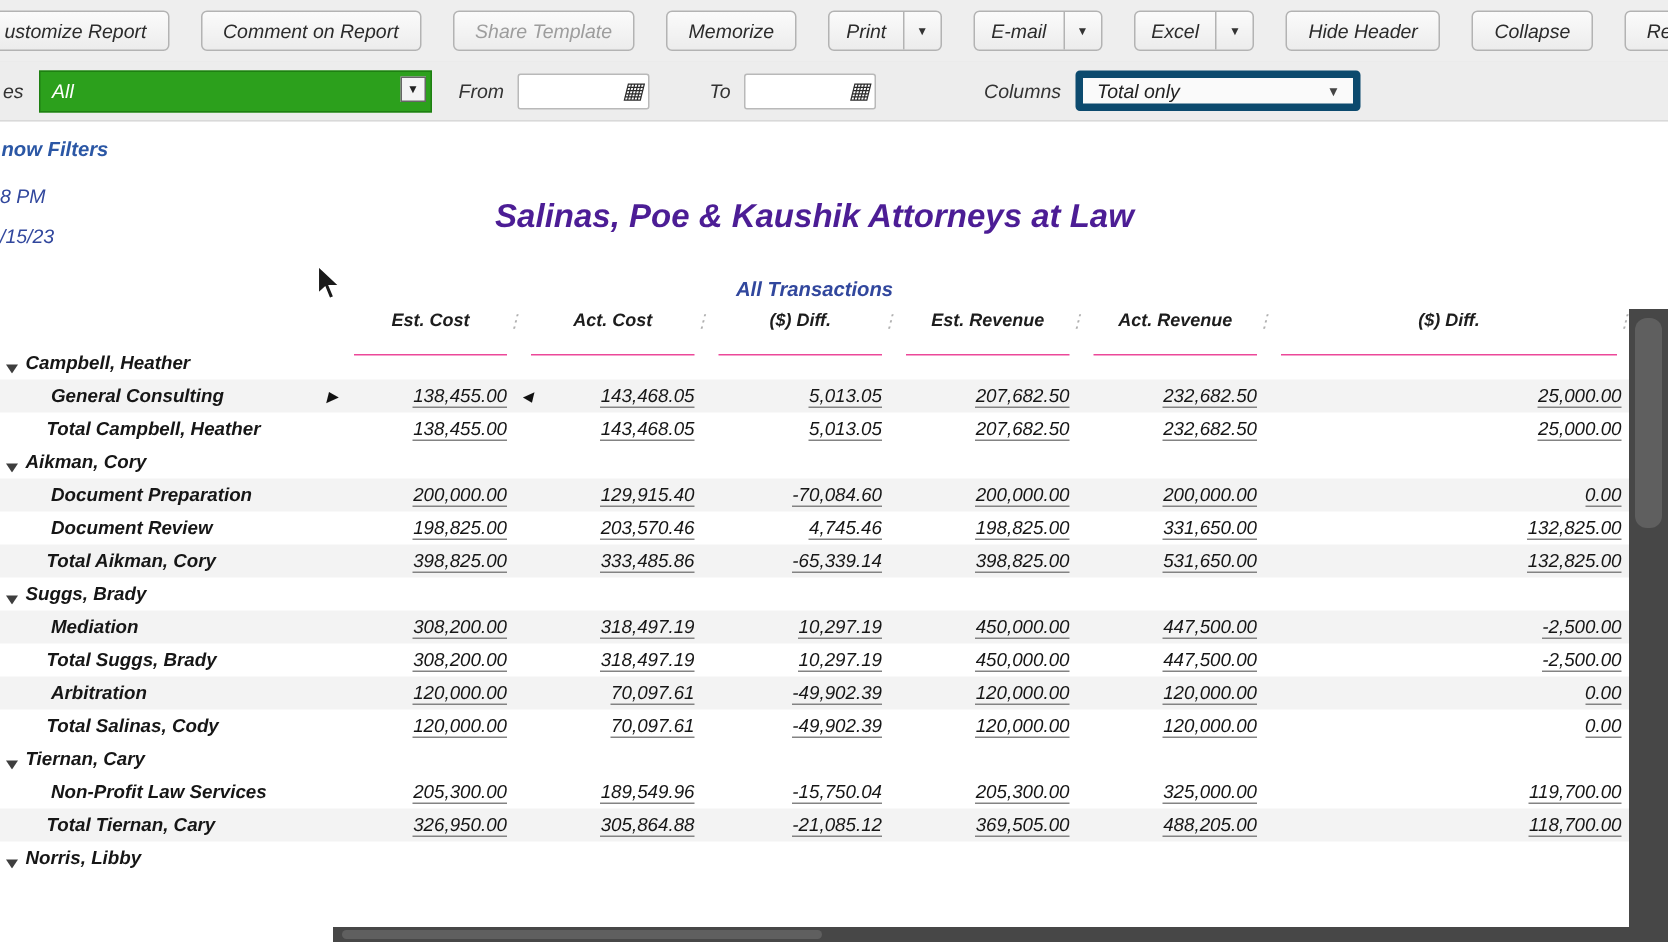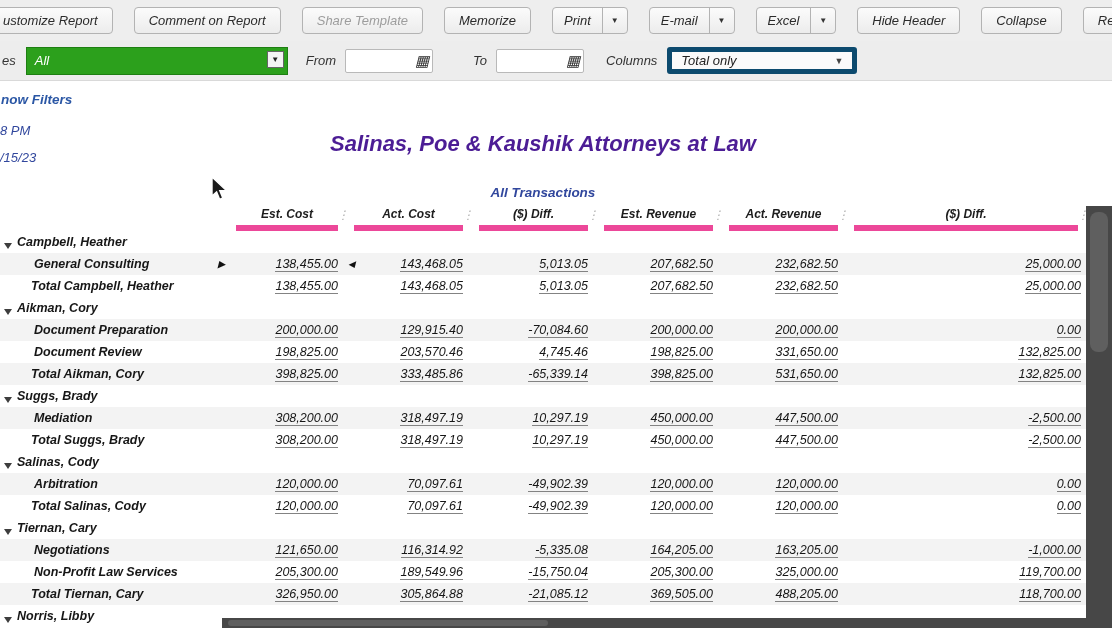--- a/index.html
+++ b/index.html
@@ -54,21 +54,21 @@
   .from-label{margin-left:18px;}
   .date-input{
     margin-left:9px;width:88px;height:24px;box-sizing:border-box;
     background:#fff;border:1px solid #b9b9b9;border-radius:2px;
     position:relative;
   }
   .date-input .cal{
     position:absolute;right:3px;top:3px;font-size:15px;line-height:15px;color:#2b2b2b;
   }
   .to-label{margin-left:40px;}
-  .columns-label{margin-left:22px;}
+  .columns-label{margin-left:72px;}
   .select-plain{
     margin-left:10px;width:190px;height:27px;box-sizing:border-box;
     background:#fafafa;border:5px solid #0c4a6e;border-radius:3px;
     display:flex;align-items:center;justify-content:space-between;
     padding:0 9px;font-size:13px;color:#222;
   }
   .select-plain .arr{font-size:9px;color:#444;}
 
   
   .filters-link{
@@ -87,21 +87,21 @@
   
   .table{position:absolute;left:0;top:206px;width:1086px;}
   .grid-cols{
     display:grid;
     grid-template-columns:228px 118px 125px 125px 125px 125px 240px;
   }
   .thead{height:25px;align-items:end;}
   .hcell{position:relative;}
   .hcell .ht{
     margin:0 8px;text-align:center;font-size:12px;font-weight:bold;color:#1d1d1d;
-    border-bottom:6px solid #ec4899;padding-bottom:4px;
+    border-bottom:1px solid #ec4899;padding-bottom:16px;
   }
   .hcell .handle{
     position:absolute;right:-3px;top:2px;color:#b0b0b0;font-size:12px;line-height:12px;
   }
 
   .row{height:22px;align-items:center;font-size:12.5px;color:#161616;}
   .row.stripe{background:#f3f3f3;}
   .lbl-cell{font-weight:bold;white-space:nowrap;position:relative;overflow:hidden;}
   .row.group .lbl-cell{padding-left:17px;}
   .row.item  .lbl-cell{padding-left:34px;}
@@ -301,29 +301,20 @@
         </div>
         <div class="grid-cols row total">
           <div class="lbl-cell"><span>Total Suggs, Brady</span></div>
           <div class="val-cell"><span class="uv">308,200.00</span></div>
           <div class="val-cell"><span class="uv">318,497.19</span></div>
           <div class="val-cell"><span class="uv">10,297.19</span></div>
           <div class="val-cell"><span class="uv">450,000.00</span></div>
           <div class="val-cell"><span class="uv">447,500.00</span></div>
           <div class="val-cell"><span class="uv">-2,500.00</span></div>
         </div>
-        <div class="grid-cols row group">
-          <div class="lbl-cell"><span class="tri"></span><span>Salinas, Cody</span></div>
-          <div class="val-cell"></div>
-          <div class="val-cell"></div>
-          <div class="val-cell"></div>
-          <div class="val-cell"></div>
-          <div class="val-cell"></div>
-          <div class="val-cell"></div>
-        </div>
         <div class="grid-cols row item stripe">
           <div class="lbl-cell"><span>Arbitration</span></div>
           <div class="val-cell"><span class="uv">120,000.00</span></div>
           <div class="val-cell"><span class="uv">70,097.61</span></div>
           <div class="val-cell"><span class="uv">-49,902.39</span></div>
           <div class="val-cell"><span class="uv">120,000.00</span></div>
           <div class="val-cell"><span class="uv">120,000.00</span></div>
           <div class="val-cell"><span class="uv">0.00</span></div>
         </div>
         <div class="grid-cols row total">
@@ -336,29 +327,20 @@
           <div class="val-cell"><span class="uv">0.00</span></div>
         </div>
         <div class="grid-cols row group">
           <div class="lbl-cell"><span class="tri"></span><span>Tiernan, Cary</span></div>
           <div class="val-cell"></div>
           <div class="val-cell"></div>
           <div class="val-cell"></div>
           <div class="val-cell"></div>
           <div class="val-cell"></div>
           <div class="val-cell"></div>
-        </div>
-        <div class="grid-cols row item stripe">
-          <div class="lbl-cell"><span>Negotiations</span></div>
-          <div class="val-cell"><span class="uv">121,650.00</span></div>
-          <div class="val-cell"><span class="uv">116,314.92</span></div>
-          <div class="val-cell"><span class="uv">-5,335.08</span></div>
-          <div class="val-cell"><span class="uv">164,205.00</span></div>
-          <div class="val-cell"><span class="uv">163,205.00</span></div>
-          <div class="val-cell"><span class="uv">-1,000.00</span></div>
         </div>
         <div class="grid-cols row item">
           <div class="lbl-cell"><span>Non-Profit Law Services</span></div>
           <div class="val-cell"><span class="uv">205,300.00</span></div>
           <div class="val-cell"><span class="uv">189,549.96</span></div>
           <div class="val-cell"><span class="uv">-15,750.04</span></div>
           <div class="val-cell"><span class="uv">205,300.00</span></div>
           <div class="val-cell"><span class="uv">325,000.00</span></div>
           <div class="val-cell"><span class="uv">119,700.00</span></div>
         </div>

